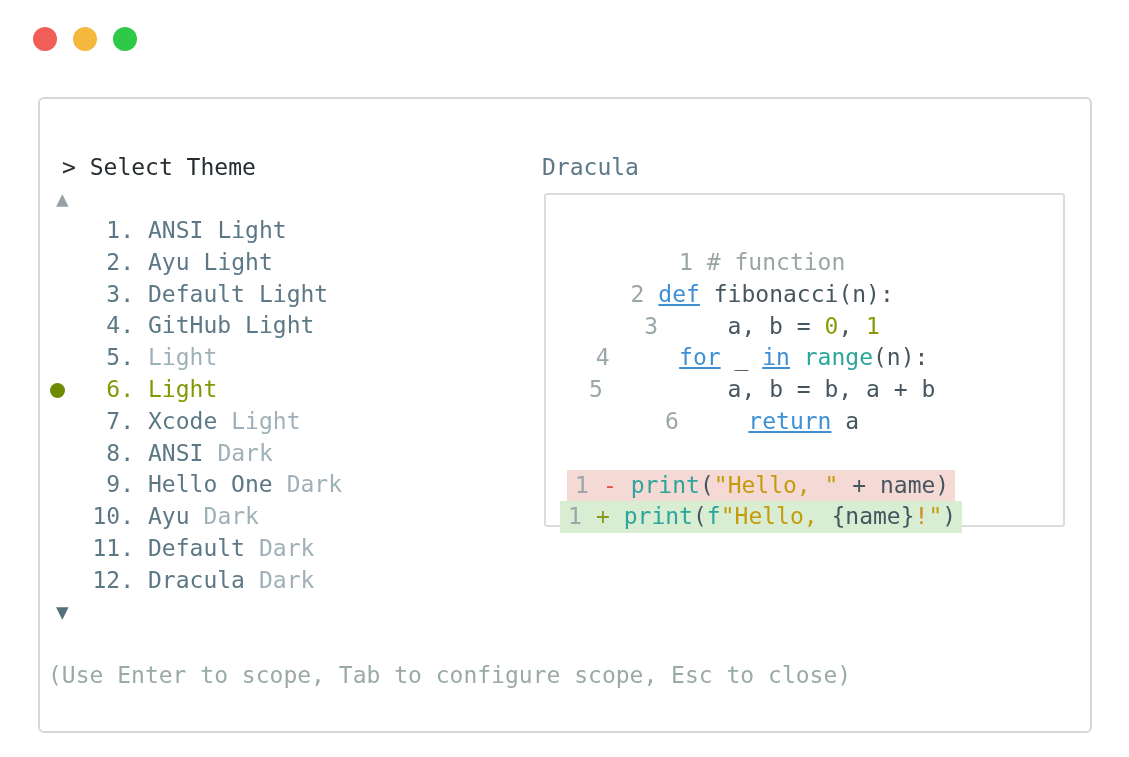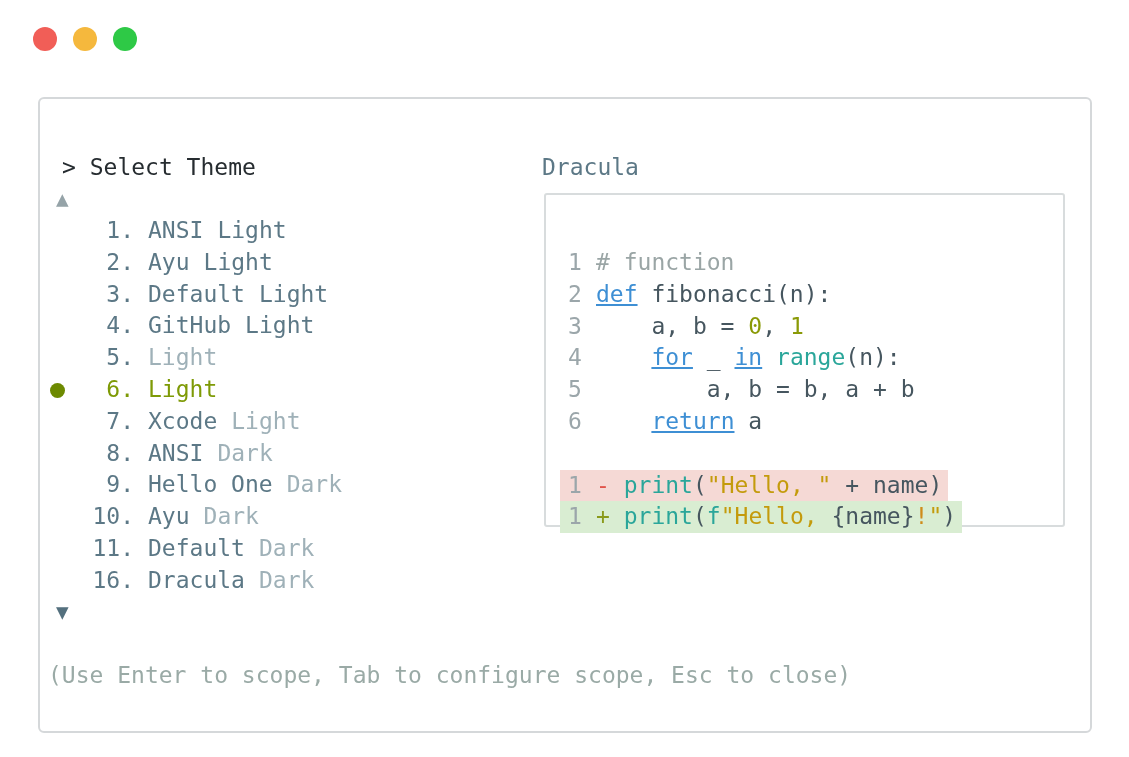--- a/index.html
+++ b/index.html
@@ -40,21 +40,21 @@
   .row .num{width:56px;text-align:right;}
   .row .name{margin-left:14px;}
   .row .variant{margin-left:14px;}
   .row .variant.vm{color:var(--muted);}
   .row.selected .num,.row.selected .name,.row.selected .variant{color:var(--selected);}
 
   .help{position:absolute;left:8px;top:560px;height:32px;line-height:32px;
         color:var(--help);white-space:pre;}
 
   .preview-box{position:absolute;left:504px;top:94px;width:521px;height:334px;
-               border:2px solid var(--box-border);border-radius:3px;background:#fff;}
+               border:2px solid var(--box-border);border-radius:3px;background:#fff;text-align:center;}
   .code{position:absolute;left:22px;top:52px;white-space:pre;}
   .cline{height:31.8px;line-height:31.8px;}
   .lbg{display:inline-block;padding:0 6px 0 8px;margin-left:-8px;}
   .lbg.removed{background:var(--removed-bg);}
   .lbg.added{background:var(--added-bg);}
   .lineno{color:var(--lineno);display:inline-block;min-width:14px;margin-right:14px;}
   .tok-comment{color:var(--comment);} .tok-plain{color:var(--plain);}
   .tok-keyword{color:var(--keyword);text-decoration:underline;} .tok-number{color:var(--number);}
   .tok-function{color:var(--function);} .tok-string{color:var(--string);}
   .tok-minus{color:var(--minus);} .tok-plus{color:var(--plus);}
@@ -79,21 +79,21 @@
       <div class="row"><span class="gutter"></span><span class="num">2.</span><span class="name">Ayu</span><span class="variant">Light</span></div>
       <div class="row"><span class="gutter"></span><span class="num">3.</span><span class="name">Default</span><span class="variant">Light</span></div>
       <div class="row"><span class="gutter"></span><span class="num">4.</span><span class="name">GitHub</span><span class="variant">Light</span></div>
       <div class="row"><span class="gutter"></span><span class="num">5.</span><span class="variant vm">Light</span></div>
       <div class="row selected"><span class="gutter"><span class="dot"></span></span><span class="num">6.</span><span class="variant">Light</span></div>
       <div class="row"><span class="gutter"></span><span class="num">7.</span><span class="name">Xcode</span><span class="variant vm">Light</span></div>
       <div class="row"><span class="gutter"></span><span class="num">8.</span><span class="name">ANSI</span><span class="variant vm">Dark</span></div>
       <div class="row"><span class="gutter"></span><span class="num">9.</span><span class="name">Hello One</span><span class="variant vm">Dark</span></div>
       <div class="row"><span class="gutter"></span><span class="num">10.</span><span class="name">Ayu</span><span class="variant vm">Dark</span></div>
       <div class="row"><span class="gutter"></span><span class="num">11.</span><span class="name">Default</span><span class="variant vm">Dark</span></div>
-      <div class="row"><span class="gutter"></span><span class="num">16.</span><span class="name">Dracula</span><span class="variant vm">Dark</span></div>
+      <div class="row"><span class="gutter"></span><span class="num">12.</span><span class="name">Dracula</span><span class="variant vm">Dark</span></div>
     </div>
   <div class="scroll-arrow scroll-down">▼</div>
 
   <div class="preview-box">
     <div class="code" id="code"><div class="cline"><span class="lbg"><span class="lineno">1</span><span class="tok-comment"># function</span></span></div><div class="cline"><span class="lbg"><span class="lineno">2</span><span class="tok-keyword">def</span><span class="tok-plain"> fibonacci(n):</span></span></div><div class="cline"><span class="lbg"><span class="lineno">3</span><span class="tok-plain">    a, b = </span><span class="tok-number">0</span><span class="tok-plain">, </span><span class="tok-number">1</span></span></div><div class="cline"><span class="lbg"><span class="lineno">4</span><span class="tok-plain">    </span><span class="tok-keyword">for</span><span class="tok-plain"> _ </span><span class="tok-keyword">in</span><span class="tok-plain"> </span><span class="tok-function">range</span><span class="tok-plain">(n):</span></span></div><div class="cline"><span class="lbg"><span class="lineno">5</span><span class="tok-plain">        a, b = b, a + b</span></span></div><div class="cline"><span class="lbg"><span class="lineno">6</span><span class="tok-plain">    </span><span class="tok-keyword">return</span><span class="tok-plain"> a</span></span></div><div class="cline"><span class="lbg"><span class="lineno"></span></span></div><div class="cline"><span class="lbg removed"><span class="lineno">1</span><span class="tok-minus">-</span><span class="tok-plain"> </span><span class="tok-function">print</span><span class="tok-plain">(</span><span class="tok-string">"Hello, "</span><span class="tok-plain"> + name)</span></span></div><div class="cline"><span class="lbg added"><span class="lineno">1</span><span class="tok-plus">+</span><span class="tok-plain"> </span><span class="tok-function">print</span><span class="tok-plain">(</span><span class="tok-function">f</span><span class="tok-string">"Hello, </span><span class="tok-plain">{name}</span><span class="tok-bang">!</span><span class="tok-string">"</span><span class="tok-plain">)</span></span></div></div>
   </div>
 
   <div class="help">(Use Enter to scope, Tab to configure scope, Esc to close)</div>
 </div>
 

